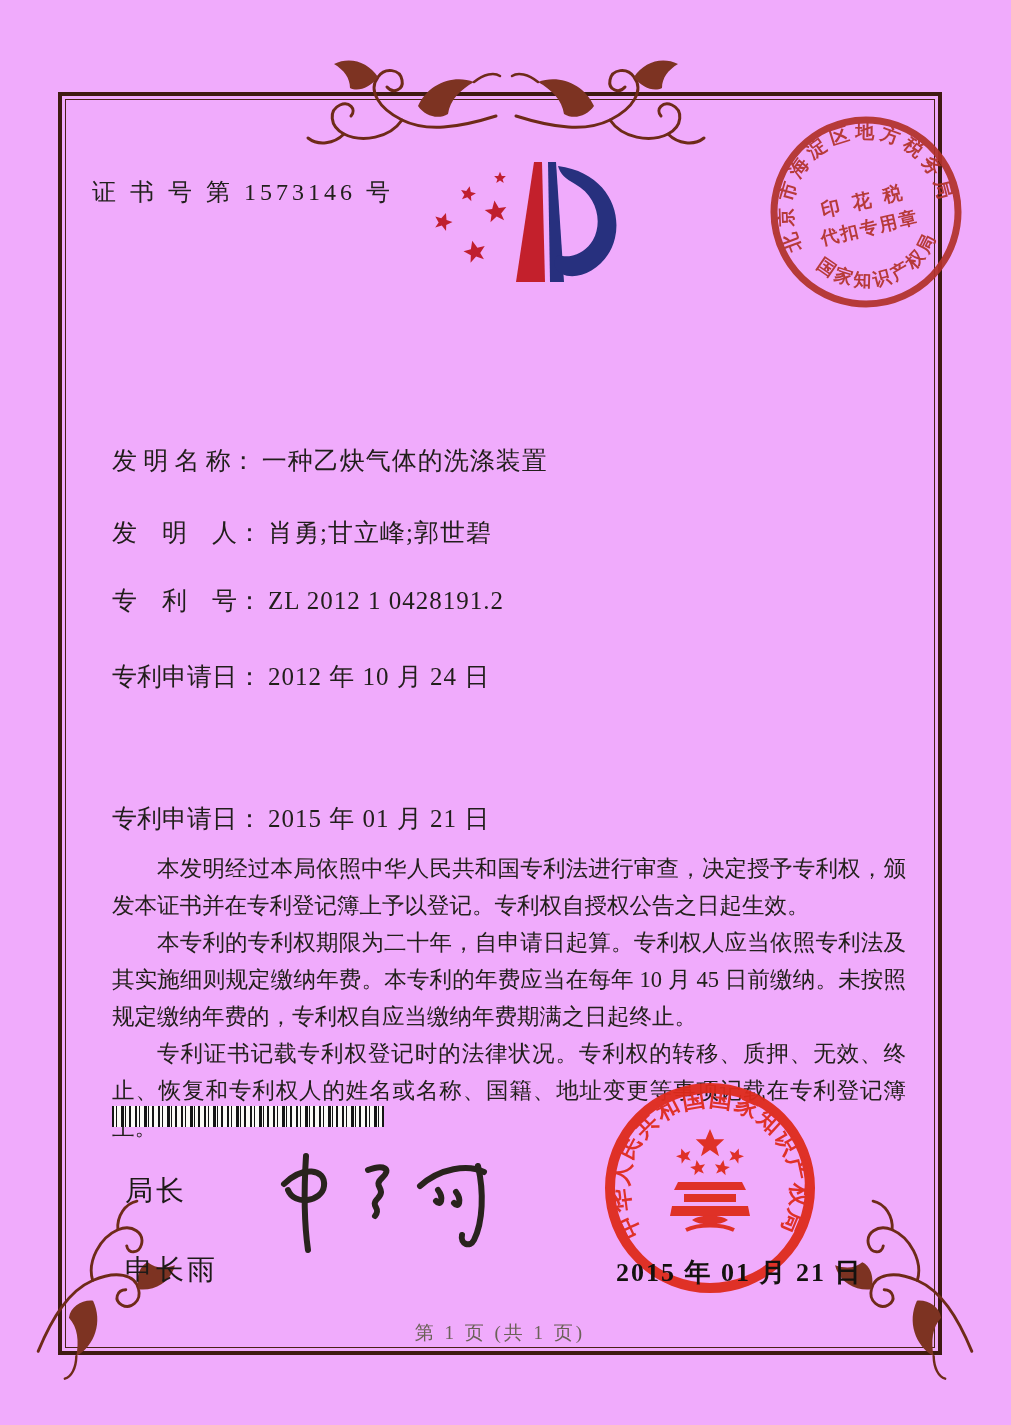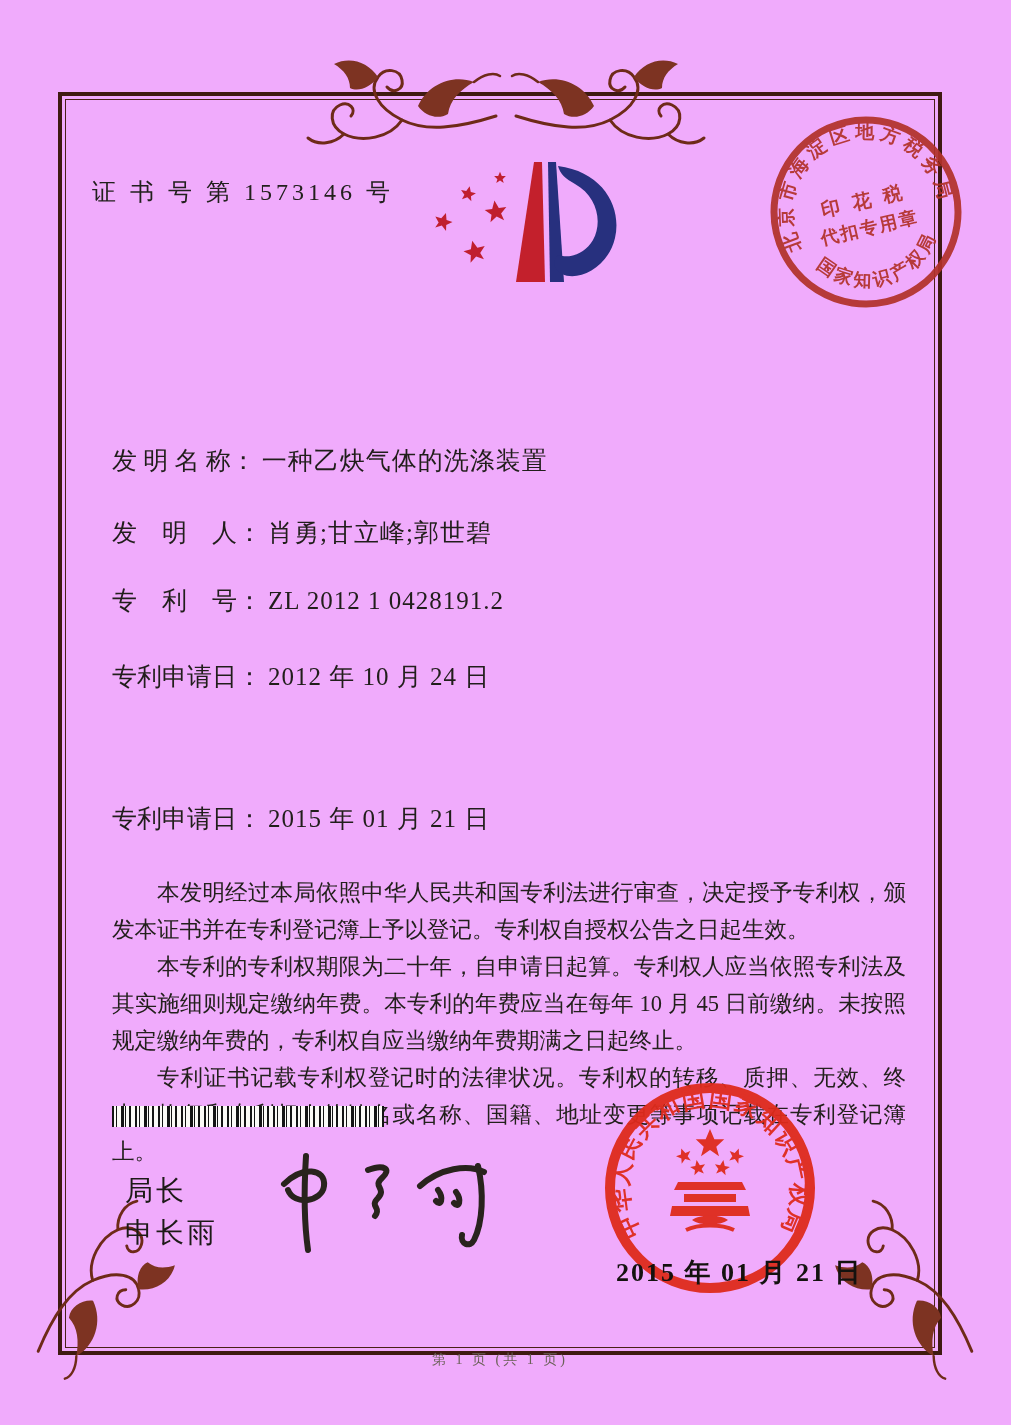--- a/index.html
+++ b/index.html
@@ -47,46 +47,45 @@
     font-size:25px;color:#211e1b;
     white-space:nowrap;
   }
   .field .lab{display:inline-block;min-width:138px;}
   .field .val{margin-left:6px;letter-spacing:1px;}
   
   .body-text{
     position:absolute;left:112px;top:850px;width:794px;
     font-size:22.5px;line-height:37px;text-align:justify;
     color:#23201c;
-    margin-top:24px;
   }
   .body-text p{margin:0;text-indent:2em;}
   
   .barcode{
     position:absolute;left:112px;top:1106px;width:272px;height:21px;
     background:
      repeating-linear-gradient(90deg,
        #141414 0 2px,#fbfaf6 2px 4px,
        #141414 4px 5px,#fbfaf6 5px 9px,
        #141414 9px 12px,#fbfaf6 12px 13px,
        #141414 13px 14px,#fbfaf6 14px 17px,
        #141414 17px 19px,#fbfaf6 19px 23px);
   }
   .signer-title{position:absolute;left:125px;top:1172px;font-size:28px;letter-spacing:3px;text-align:center;}
-  .signer-name{position:absolute;left:125px;top:1214px;font-size:28px;letter-spacing:3px;text-align:right;}
+  .signer-name{position:absolute;left:125px;top:1251px;font-size:28px;letter-spacing:3px;text-align:right;}
   .signature{position:absolute;left:268px;top:1138px;}
   .office-seal{position:absolute;left:600px;top:1078px;opacity:.95;}
   .seal-date{
     position:absolute;left:616px;top:1255px;
     font-size:26px;font-weight:bold;letter-spacing:2px;color:#14120f;
     z-index:5;
   }
   .footer{
     position:absolute;left:58px;top:1320px;width:884px;
-    text-align:center;font-size:14px;letter-spacing:3px;color:#6b6158;margin-top:31px;
+    text-align:center;font-size:19px;letter-spacing:3px;color:#6b6158;
   }
 </style>
 </head>
 <body>
 
 <div class="page">
 
   <svg width="0" height="0" style="position:absolute" aria-hidden="true">
     <defs>
       <g id="flourish" stroke="#6e2a18" stroke-width="3" fill="none" stroke-linecap="round">

